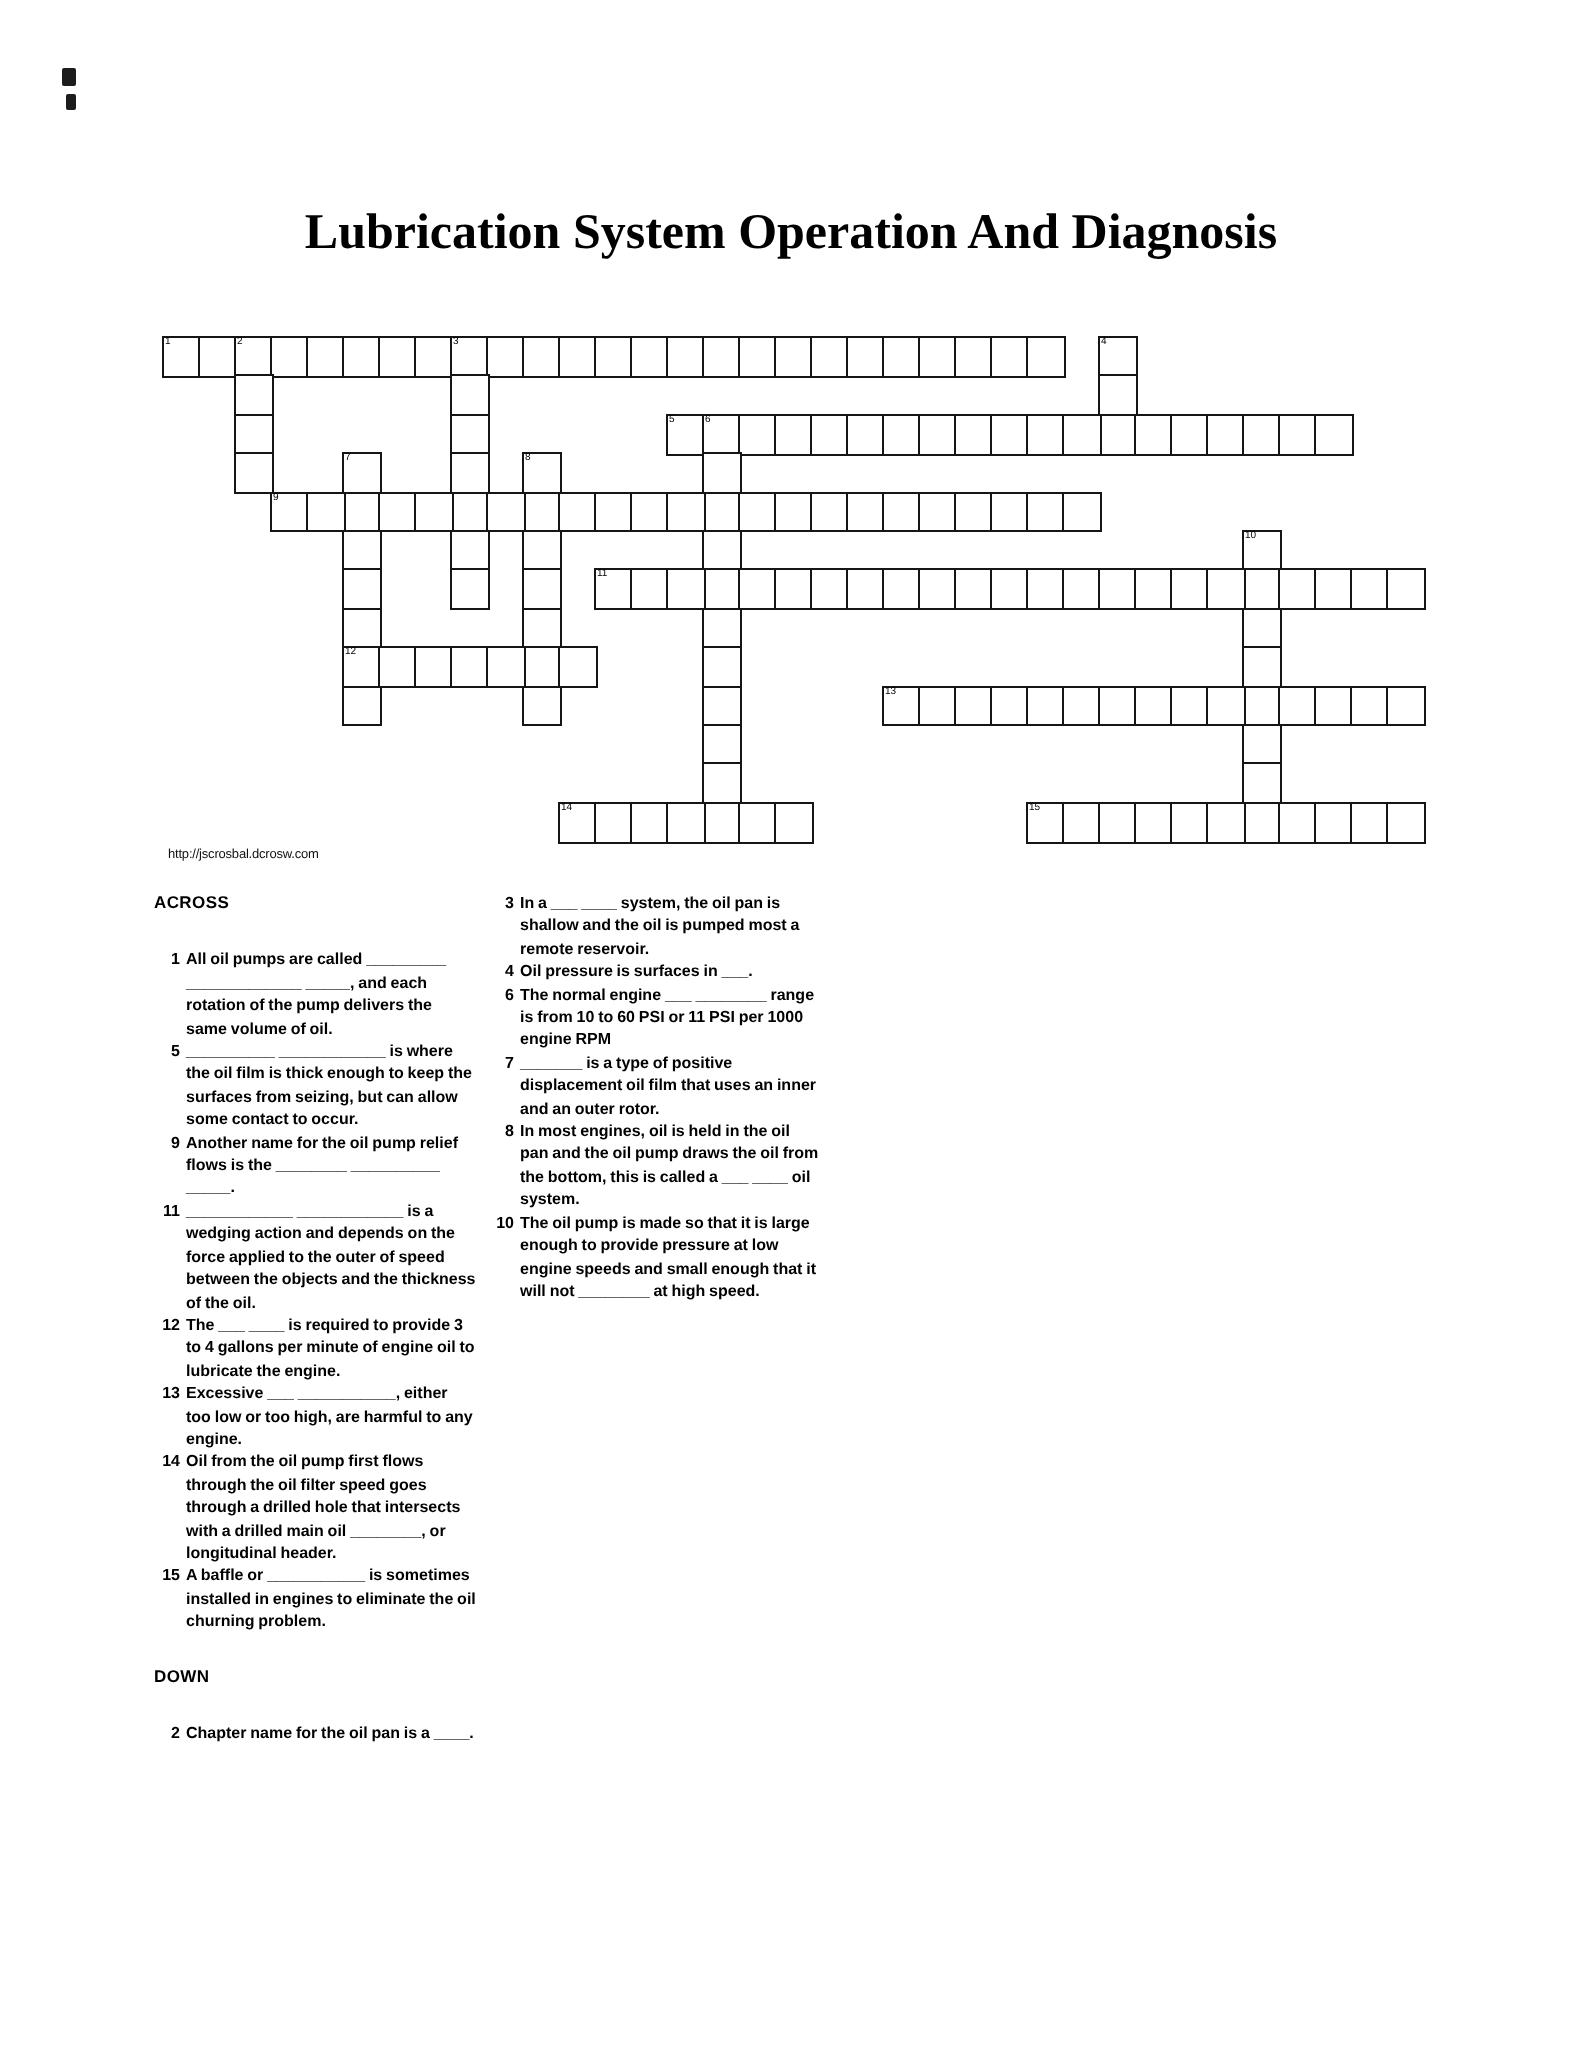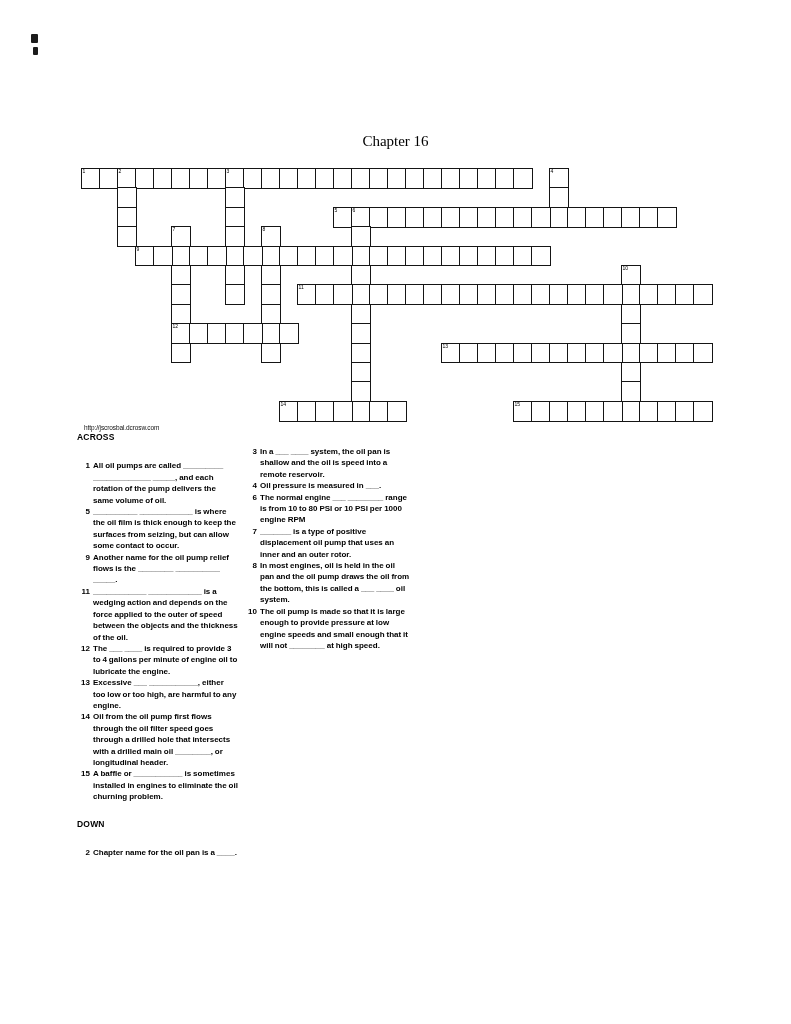--- a/index.html
+++ b/index.html
@@ -38,37 +38,37 @@
     padding:1px 0 0 1.5px;
     letter-spacing:0;
     color:#000;
   }
   .source-url{
     position:absolute;left:84px;top:424px;
     font-size:6.5px;line-height:7px;color:#111;
     letter-spacing:-0.1px;
   }
   .clue-col{position:absolute;font-size:8px;font-weight:bold;line-height:11.4px;}
-  .clue-col-1{left:77px;top:432px;width:161px;}
+  .clue-col-1{left:77px;top:446px;width:161px;}
   .clue-col-2{left:244px;top:446px;width:166px;}
   .clue-header{font-size:8.5px;font-weight:bold;margin:0 0 17px 0;letter-spacing:0.2px;}
   .clue-header:not(:first-child){margin-top:16px;}
   .clue{display:flex;align-items:flex-start;}
   .clue-num{width:13px;text-align:right;padding-right:3px;flex:none;}
   .clue-text{flex:1;word-spacing:-0.3px;}
 </style>
 </head>
 <body>
 
 <div class="page">
 
   <div class="scan-artifact" style="left:31px;top:34px;width:7px;height:9px;"></div>
   <div class="scan-artifact" style="left:33px;top:47px;width:5px;height:8px;"></div>
 
-  <div class="page-subtitle">Chapter 16</div>
+  <div class="page-title">Lubrication System Operation And Diagnosis</div>
 
   <div class="grid">
       <div class="cell" style="left: 0px; top: 0px;"></div>
       <div class="cell-num" style="left: 0px; top: 0px;">1</div>
       <div class="cell" style="left: 18px; top: 0px;"></div>
       <div class="cell" style="left: 36px; top: 0px;"></div>
       <div class="cell-num" style="left: 36px; top: 0px;">2</div>
       <div class="cell" style="left: 54px; top: 0px;"></div>
       <div class="cell" style="left: 72px; top: 0px;"></div>
       <div class="cell" style="left: 90px; top: 0px;"></div>
@@ -281,33 +281,33 @@
       </div>
       <div class="clue-header">DOWN</div>
       <div class="clue">
         <div class="clue-num">2</div>
         <div class="clue-text">Chapter name for the oil pan is a ____.</div>
       </div>
     </div>
   <div class="clue-col clue-col-2">
       <div class="clue">
         <div class="clue-num">3</div>
-        <div class="clue-text">In a ___ ____ system, the oil pan is shallow and the oil is speed into a remote reservoir.</div>
+        <div class="clue-text">In a ___ ____ system, the oil pan is shallow and the oil is pumped most a remote reservoir.</div>
       </div>
       <div class="clue">
         <div class="clue-num">4</div>
-        <div class="clue-text">Oil pressure is measured in ___.</div>
+        <div class="clue-text">Oil pressure is surfaces in ___.</div>
       </div>
       <div class="clue">
         <div class="clue-num">6</div>
-        <div class="clue-text">The normal engine ___ ________ range is from 10 to 80 PSI or 10 PSI per 1000 engine RPM</div>
+        <div class="clue-text">The normal engine ___ ________ range is from 10 to 60 PSI or 11 PSI per 1000 engine RPM</div>
       </div>
       <div class="clue">
         <div class="clue-num">7</div>
-        <div class="clue-text">_______ is a type of positive displacement oil pump that uses an inner and an outer rotor.</div>
+        <div class="clue-text">_______ is a type of positive displacement oil film that uses an inner and an outer rotor.</div>
       </div>
       <div class="clue">
         <div class="clue-num">8</div>
         <div class="clue-text">In most engines, oil is held in the oil pan and the oil pump draws the oil from the bottom, this is called a ___ ____ oil system.</div>
       </div>
       <div class="clue">
         <div class="clue-num">10</div>
         <div class="clue-text">The oil pump is made so that it is large enough to provide pressure at low engine speeds and small enough that it will not ________ at high speed.</div>
       </div>
     </div>

